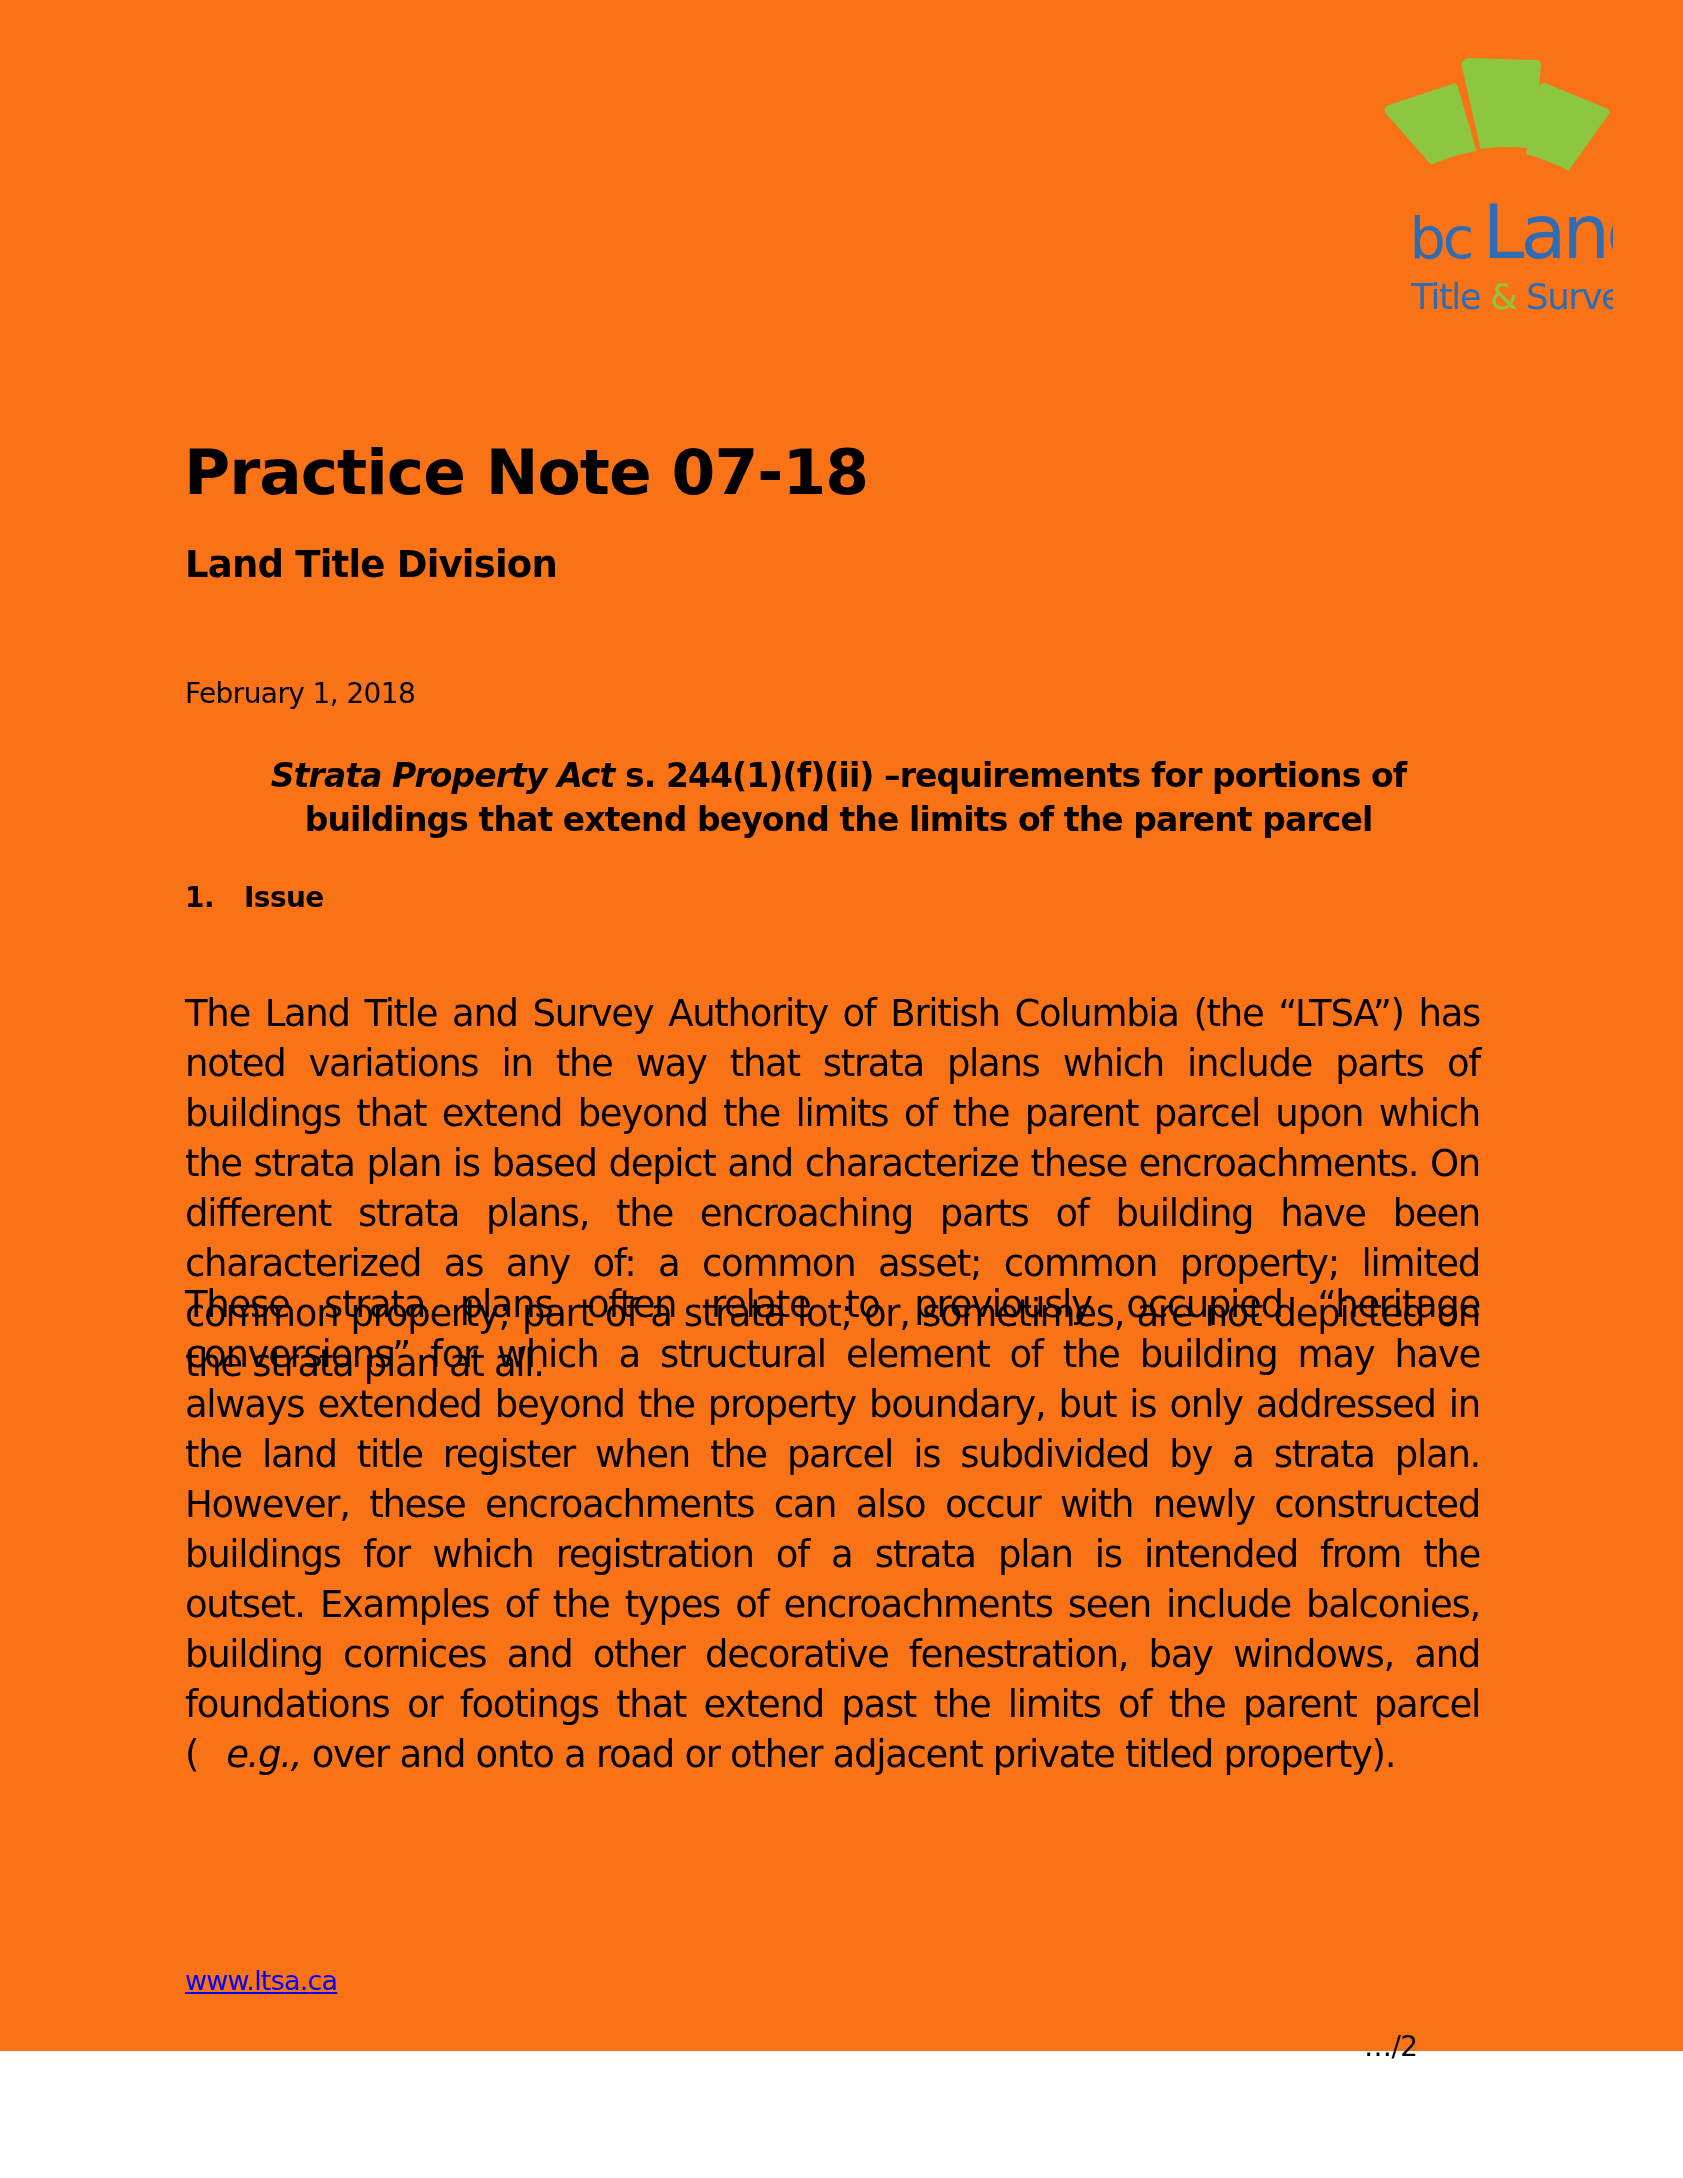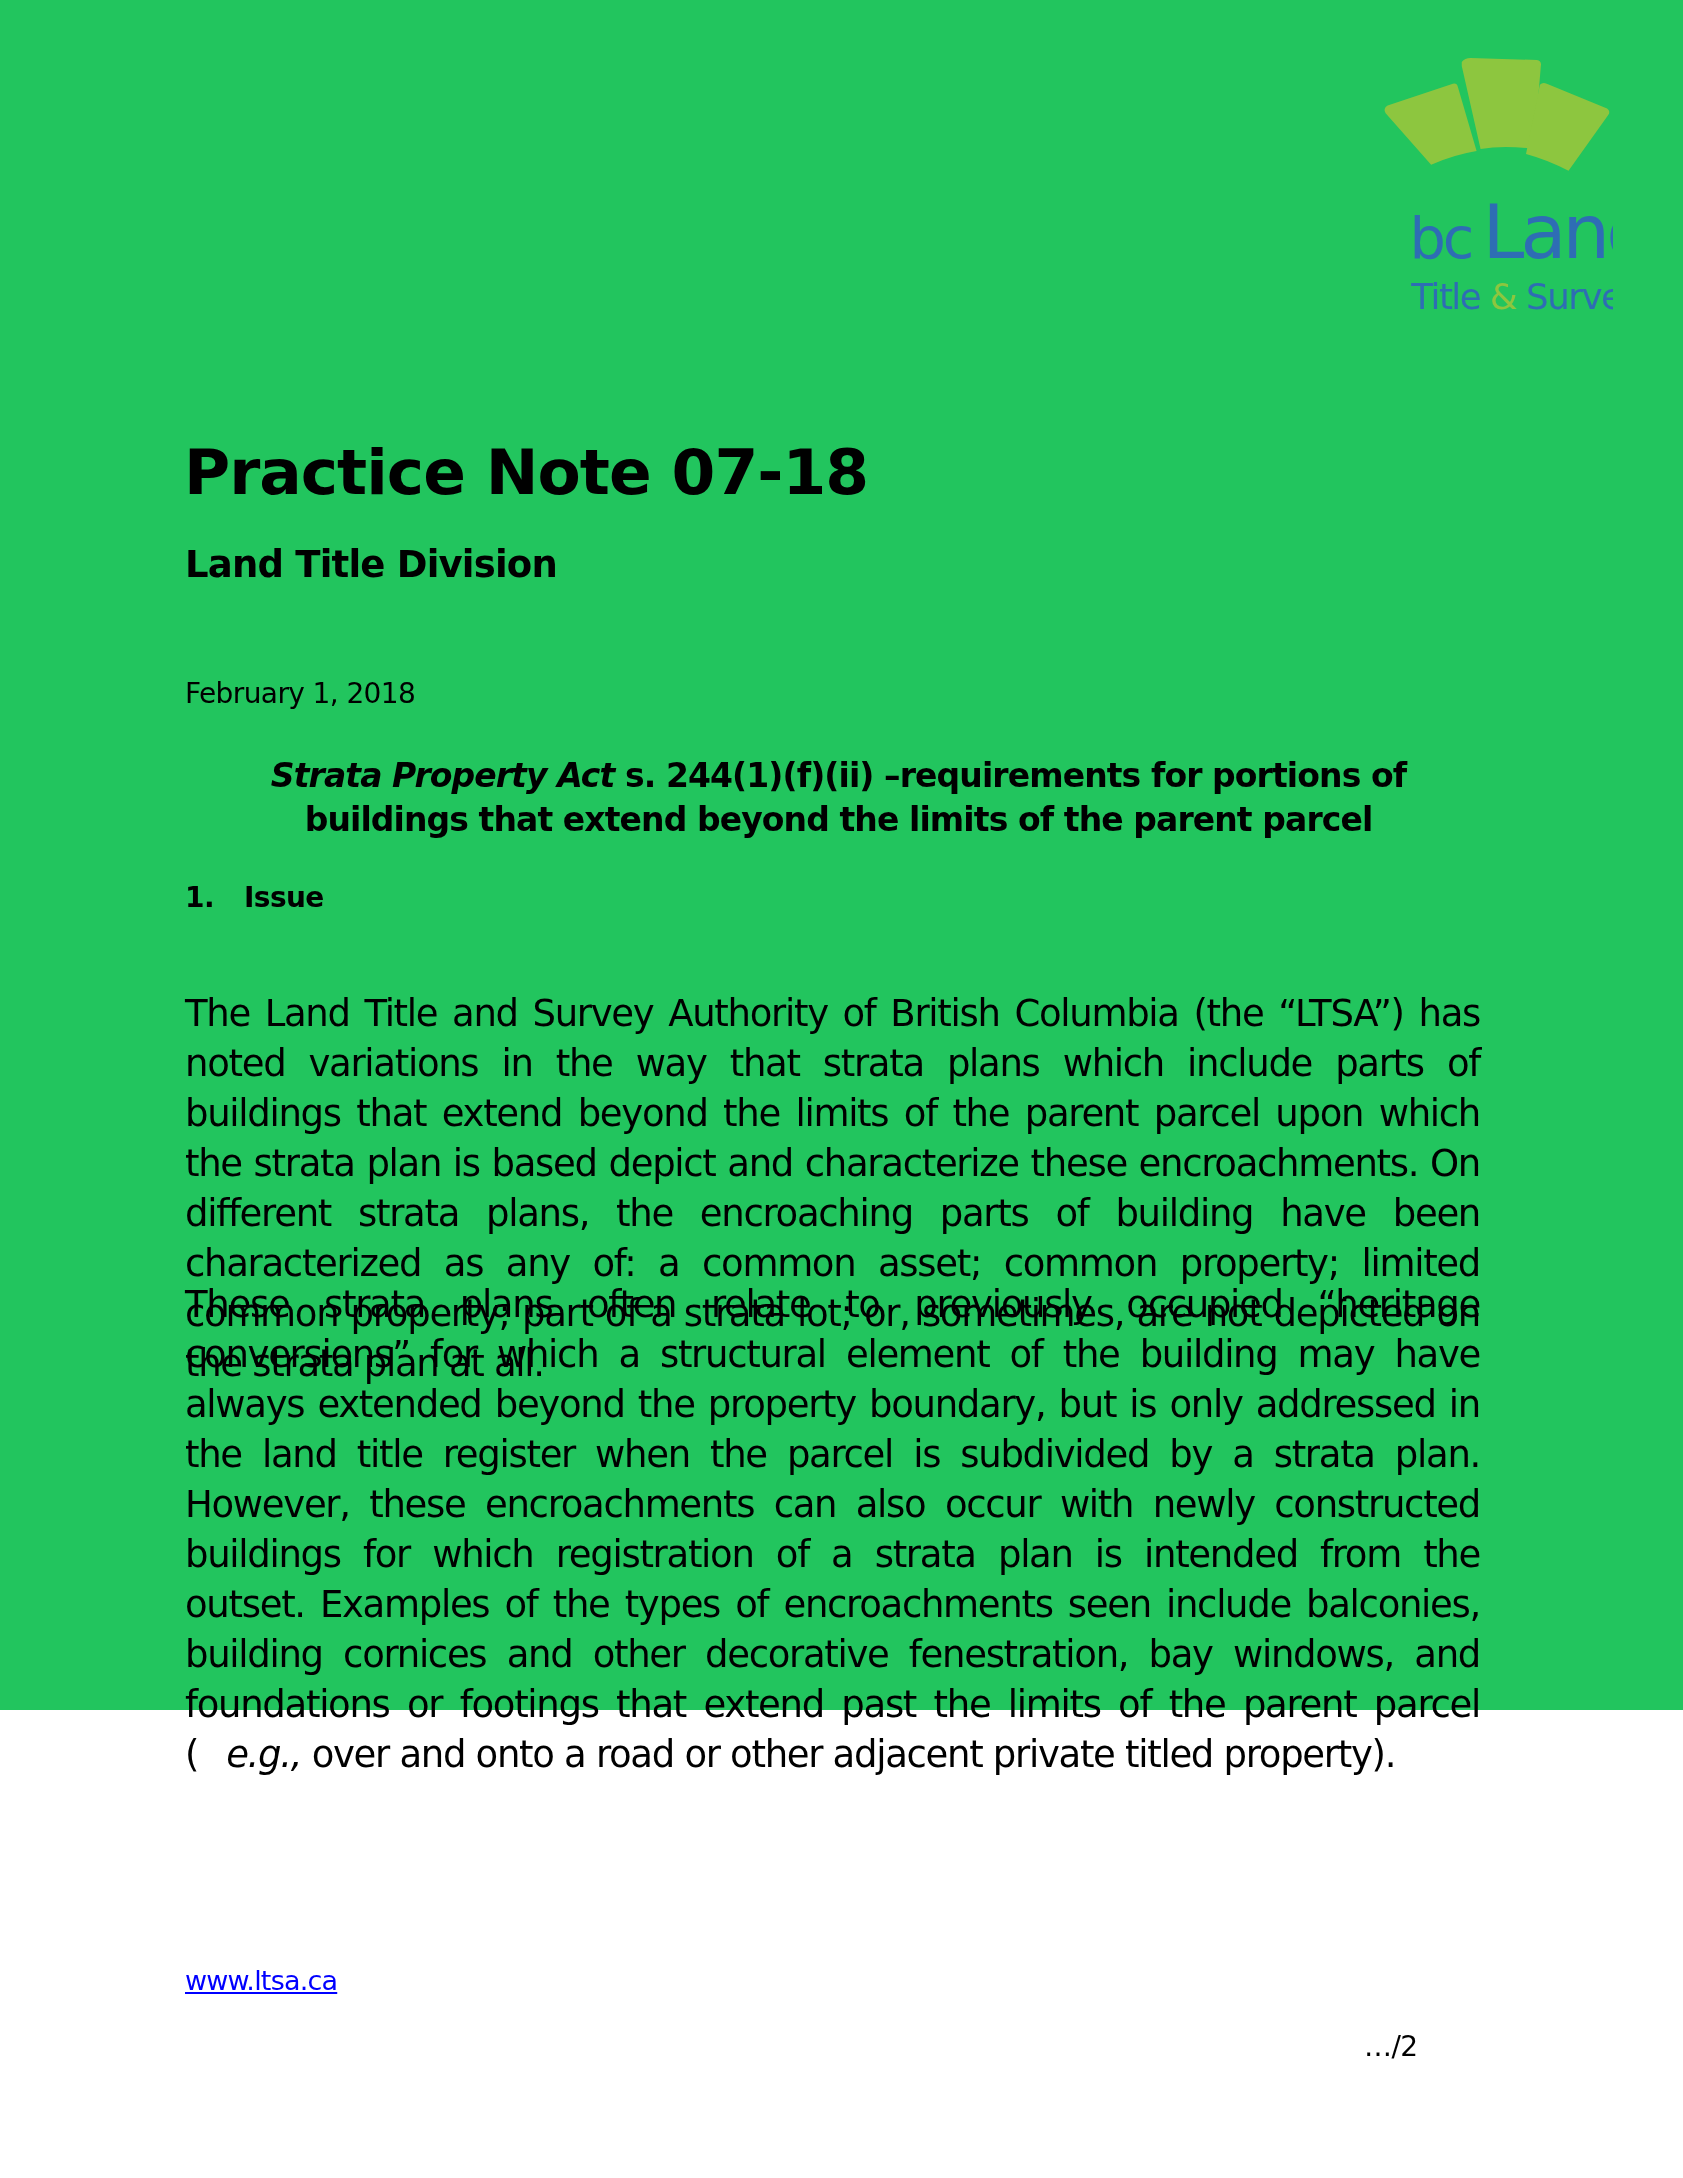--- a/index.html
+++ b/index.html
@@ -1,18 +1,18 @@
 <!DOCTYPE html>
 <html><head>
 <meta charset="utf-8">
 <style>
   html, body { margin:0; padding:0; background:#ffffff; }
   body { width:1683px; height:2178px; position:relative; overflow:hidden;
          font-family:"DejaVu Sans", sans-serif; color:#000; }
-  .page { position:absolute; left:0; top:0; width:1683px; height:1710px; background:#22c55e; }
+  .page { position:absolute; left:0; top:0; width:1683px; height:2051px; background:#f97316; }
   .logo { position:absolute; left:1356px; top:54px; width:257px; height:267px; }
   .logo svg { display:block; }
   .title { position:absolute; left:184px; top:436px; font-size:63px; font-weight:bold;
            font-family:"DejaVu Sans", sans-serif; letter-spacing:-1px; white-space:nowrap; }
   .org { position:absolute; left:185px; top:540px; font-size:37px; font-weight:bold;
          line-height:50px; letter-spacing:-0.8px; font-family:"DejaVu Sans", sans-serif; }
   .date { position:absolute; left:185px; top:677px; font-size:28px; letter-spacing:-0.6px;
           font-family:"DejaVu Sans", sans-serif; }
   .subject { position:absolute; left:185px; top:754px; width:1307px; font-size:33px; font-weight:bold;
              line-height:44px; letter-spacing:-0.9px; font-family:"DejaVu Sans", sans-serif;text-align:center; }

